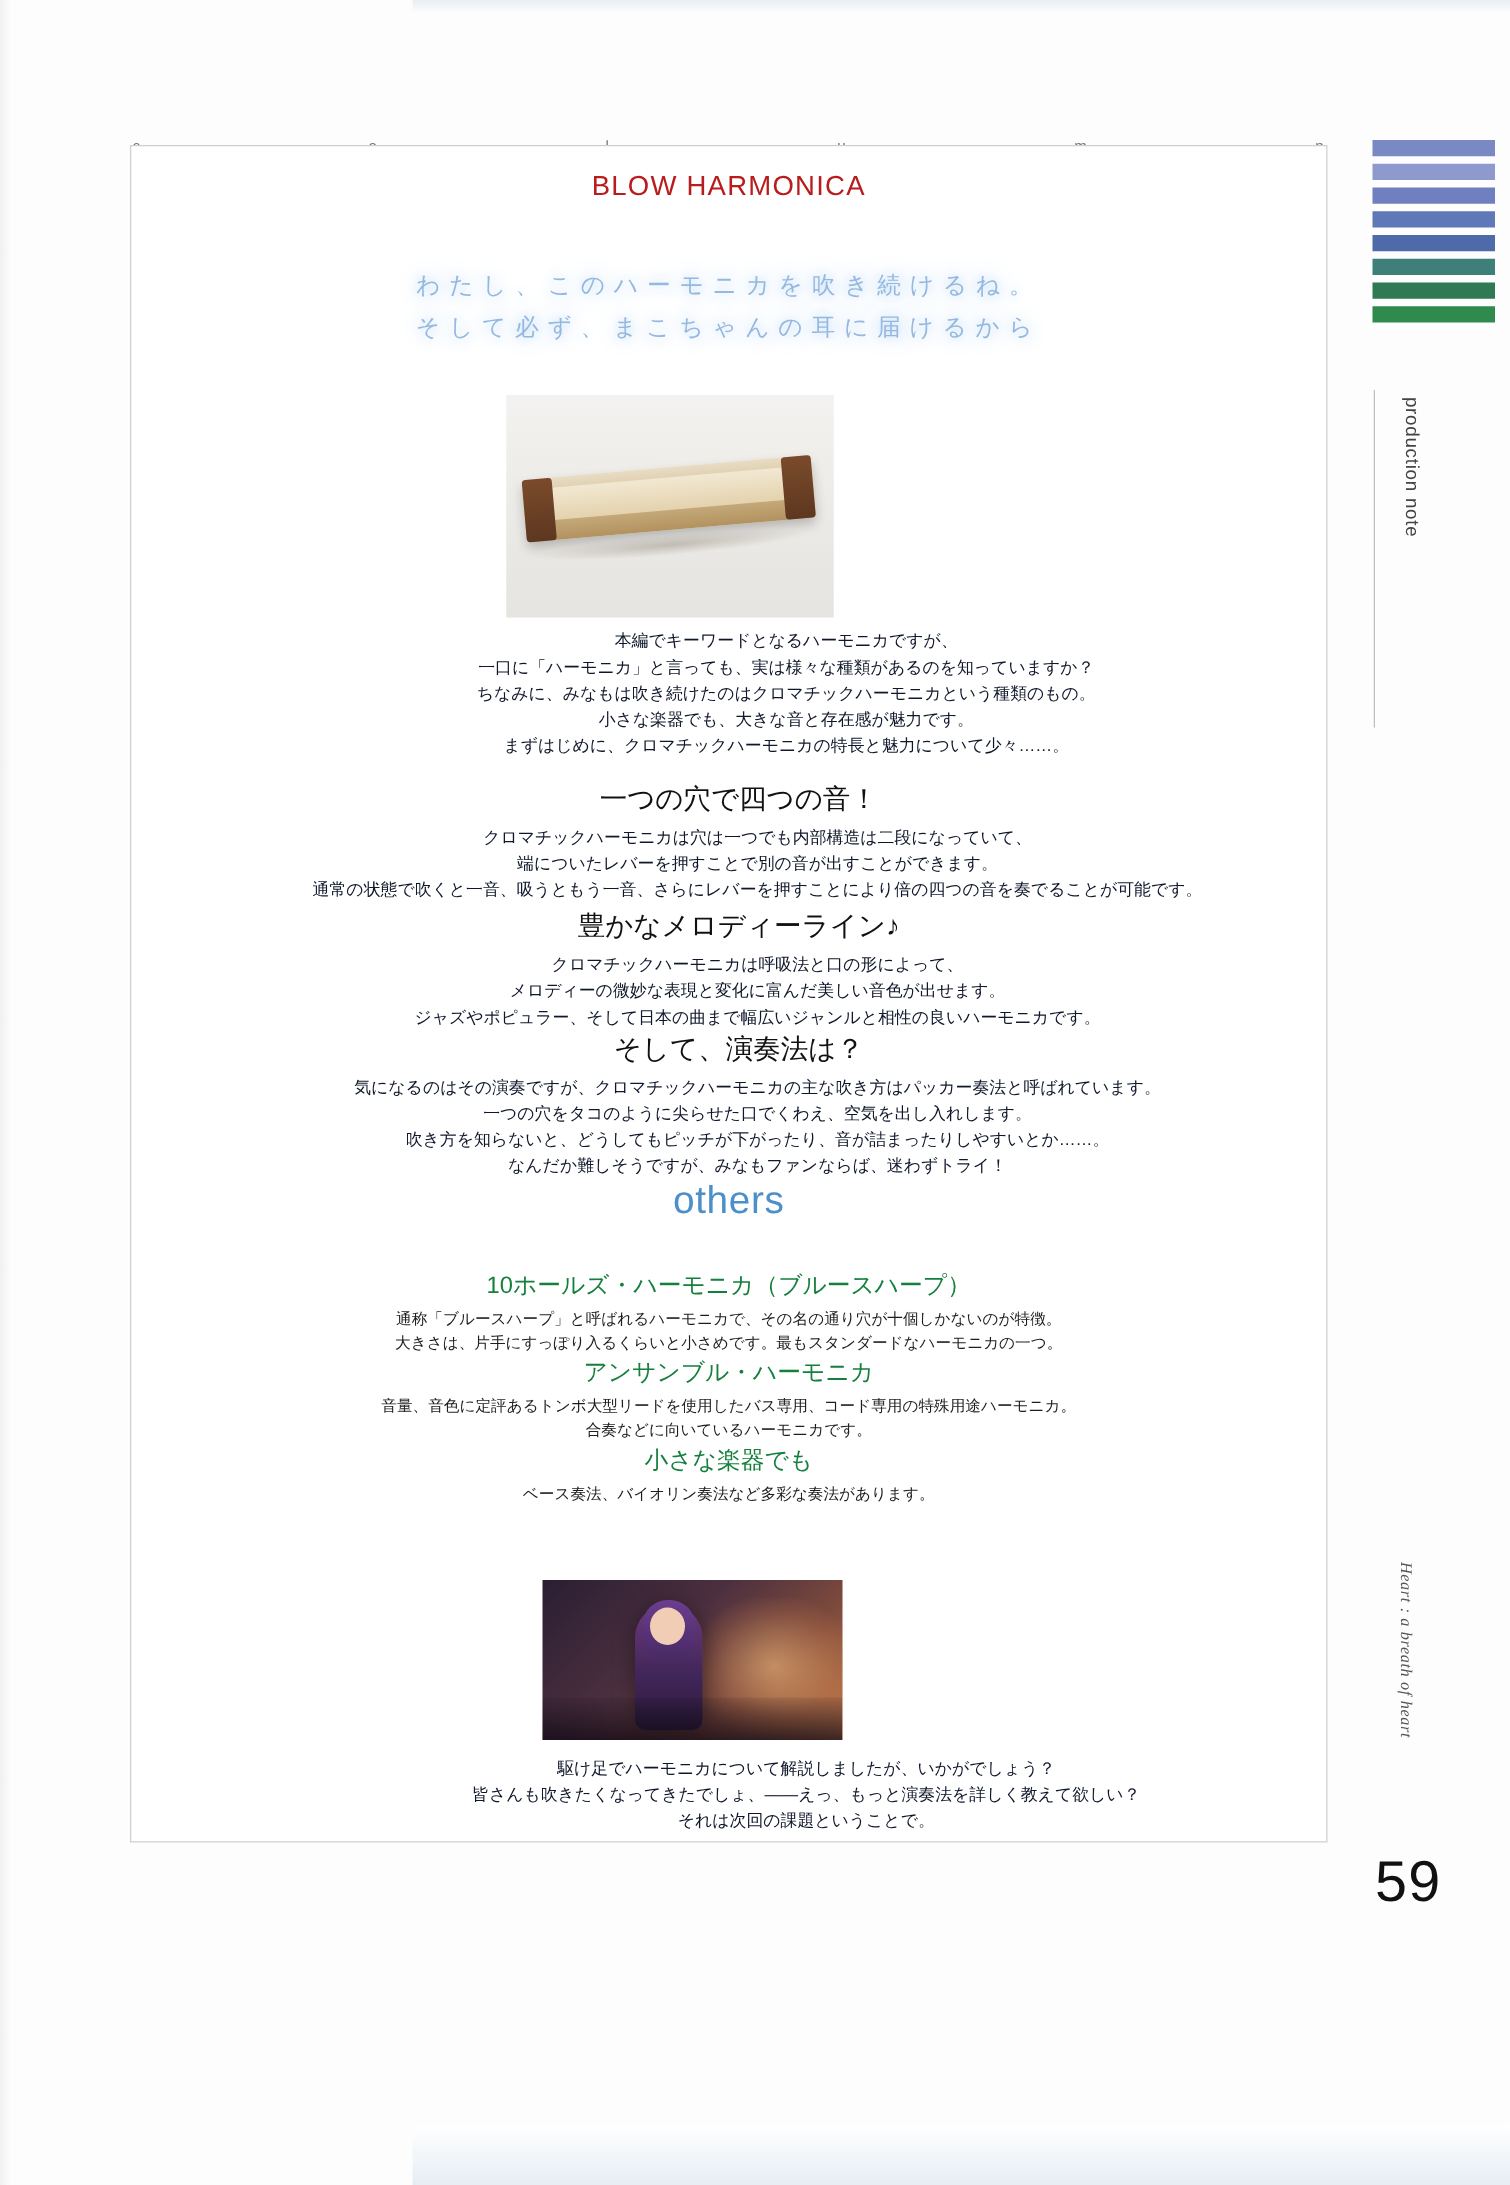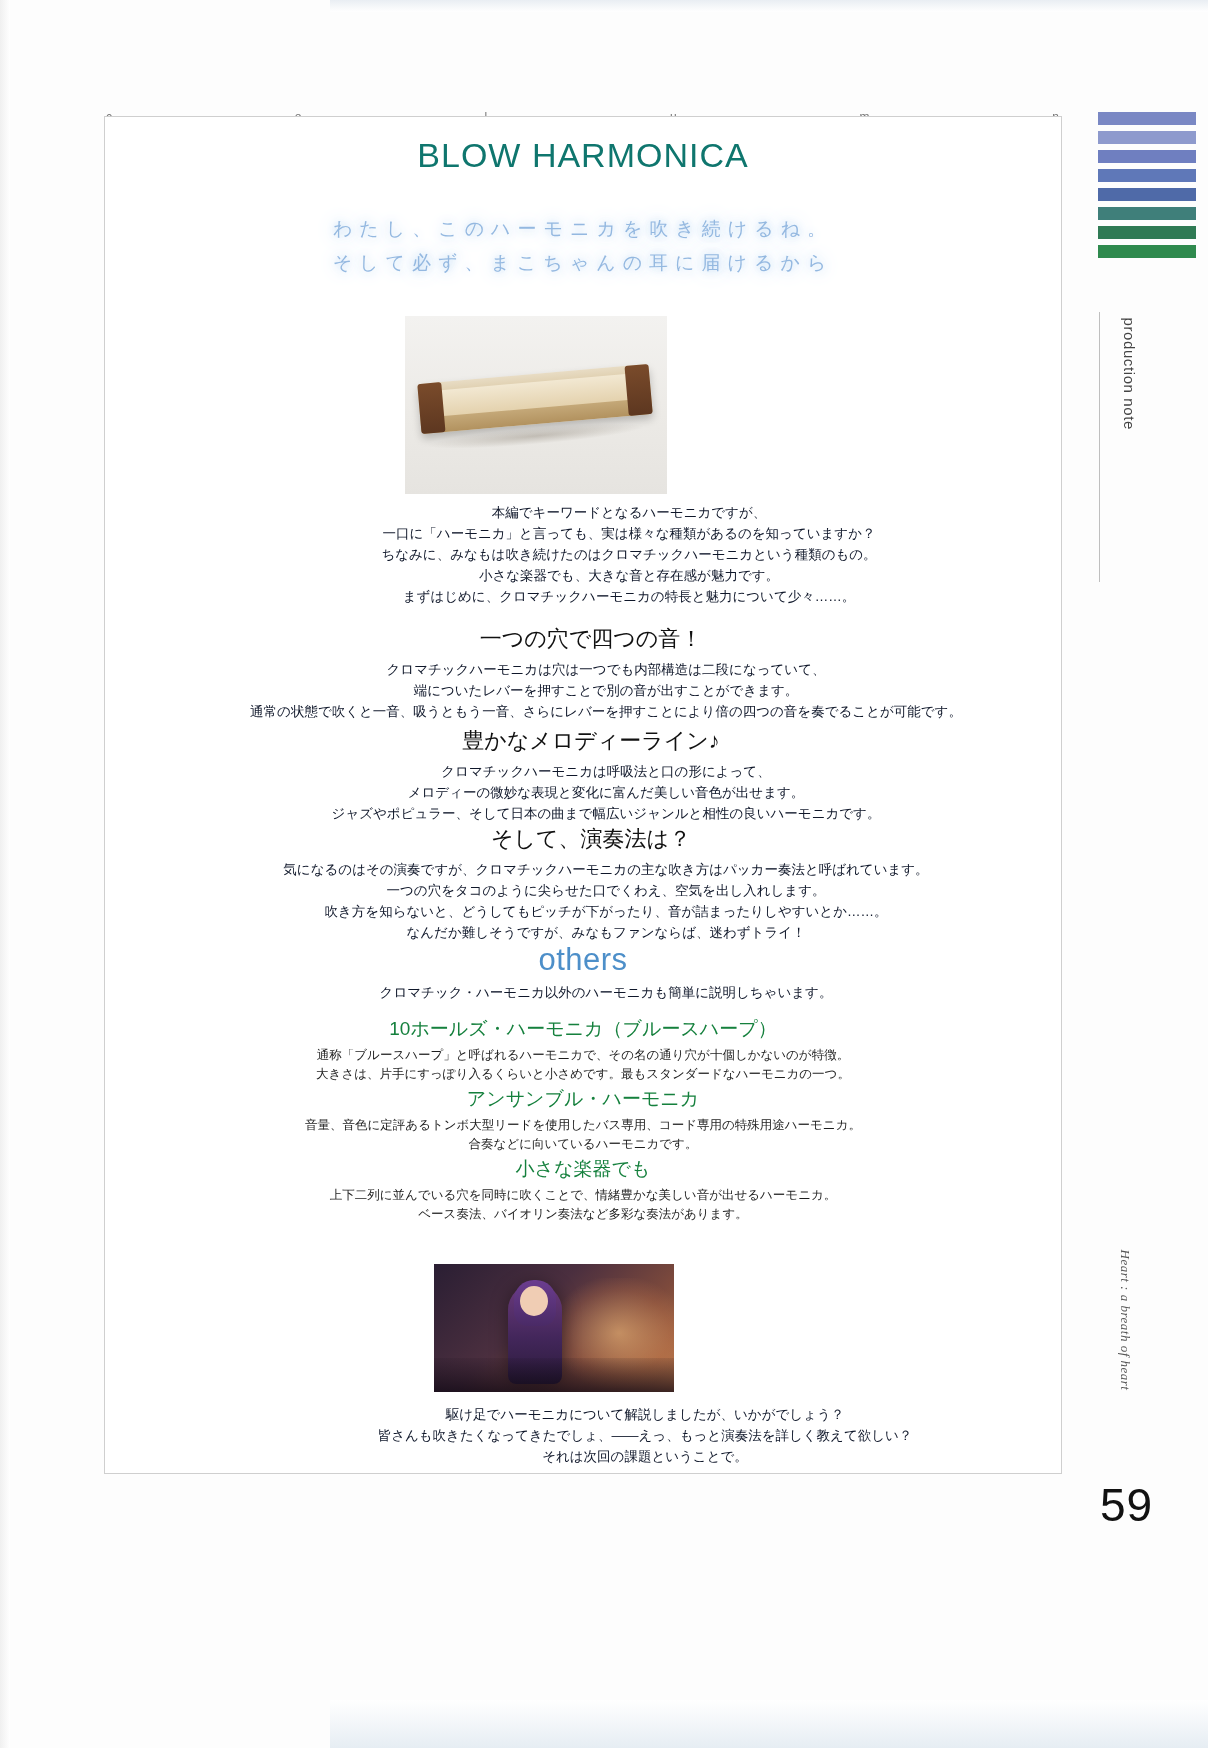--- a/index.html
+++ b/index.html
@@ -111,22 +111,22 @@
   .content {
     position: absolute;
     left: 104px; top: 116px;
     width: 958px; height: 1358px;
   }
   .title {
     position: absolute;
     top: 20px;
     width: 100%;
     text-align: center;
-    font-size: 34px;
-    color: #0f766e;
+    font-size: 22px;
+    color: #b91c1c;
     letter-spacing: 1px;
     font-family: "Liberation Sans", sans-serif;
     font-weight: 400;
   }
 
   
   .quote {
     position: absolute;
     top: 96px;
     width: 100%;
@@ -361,38 +361,36 @@
     <div class="text-block" style="top:706px;">
       <div class="sec-head">そして、演奏法は？</div>
       <div class="para">気になるのはその演奏ですが、クロマチックハーモニカの主な吹き方はパッカー奏法と呼ばれています。</div>
       <div class="para">一つの穴をタコのように尖らせた口でくわえ、空気を出し入れします。</div>
       <div class="para">吹き方を知らないと、どうしてもピッチが下がったり、音が詰まったりしやすいとか……。</div>
       <div class="para">なんだか難しそうですが、みなもファンならば、迷わずトライ！</div>
     </div>
 
     <div class="text-block" style="top:822px;">
       <div class="others-head">others</div>
-      <div class="para">クロマチック・ハーモニカ以外のハーモニカも簡単に説明しちゃいます。</div>
     </div>
 
     <div class="text-block" style="top:898px;">
       <div class="sec-head-sm">10ホールズ・ハーモニカ（ブルースハープ）</div>
       <div class="para-small">通称「ブルースハープ」と呼ばれるハーモニカで、その名の通り穴が十個しかないのが特徴。</div>
       <div class="para-small">大きさは、片手にすっぽり入るくらいと小さめです。最もスタンダードなハーモニカの一つ。</div>
     </div>
 
     <div class="text-block" style="top:968px;">
       <div class="sec-head-sm">アンサンブル・ハーモニカ</div>
       <div class="para-small">音量、音色に定評あるトンボ大型リードを使用したバス専用、コード専用の特殊用途ハーモニカ。</div>
       <div class="para-small">合奏などに向いているハーモニカです。</div>
     </div>
 
     <div class="text-block" style="top:1038px;">
       <div class="sec-head-sm">小さな楽器でも</div>
-      <div class="para-small">上下二列に並んでいる穴を同時に吹くことで、情緒豊かな美しい音が出せるハーモニカ。</div>
       <div class="para-small">ベース奏法、バイオリン奏法など多彩な奏法があります。</div>
     </div>
 
     <div class="photo-illust">
       <div class="illust-glow"></div>
       <div class="illust-figure"></div>
       <div class="illust-hair"></div>
       <div class="illust-head"></div>
       <div class="illust-stage"></div>
     </div>

